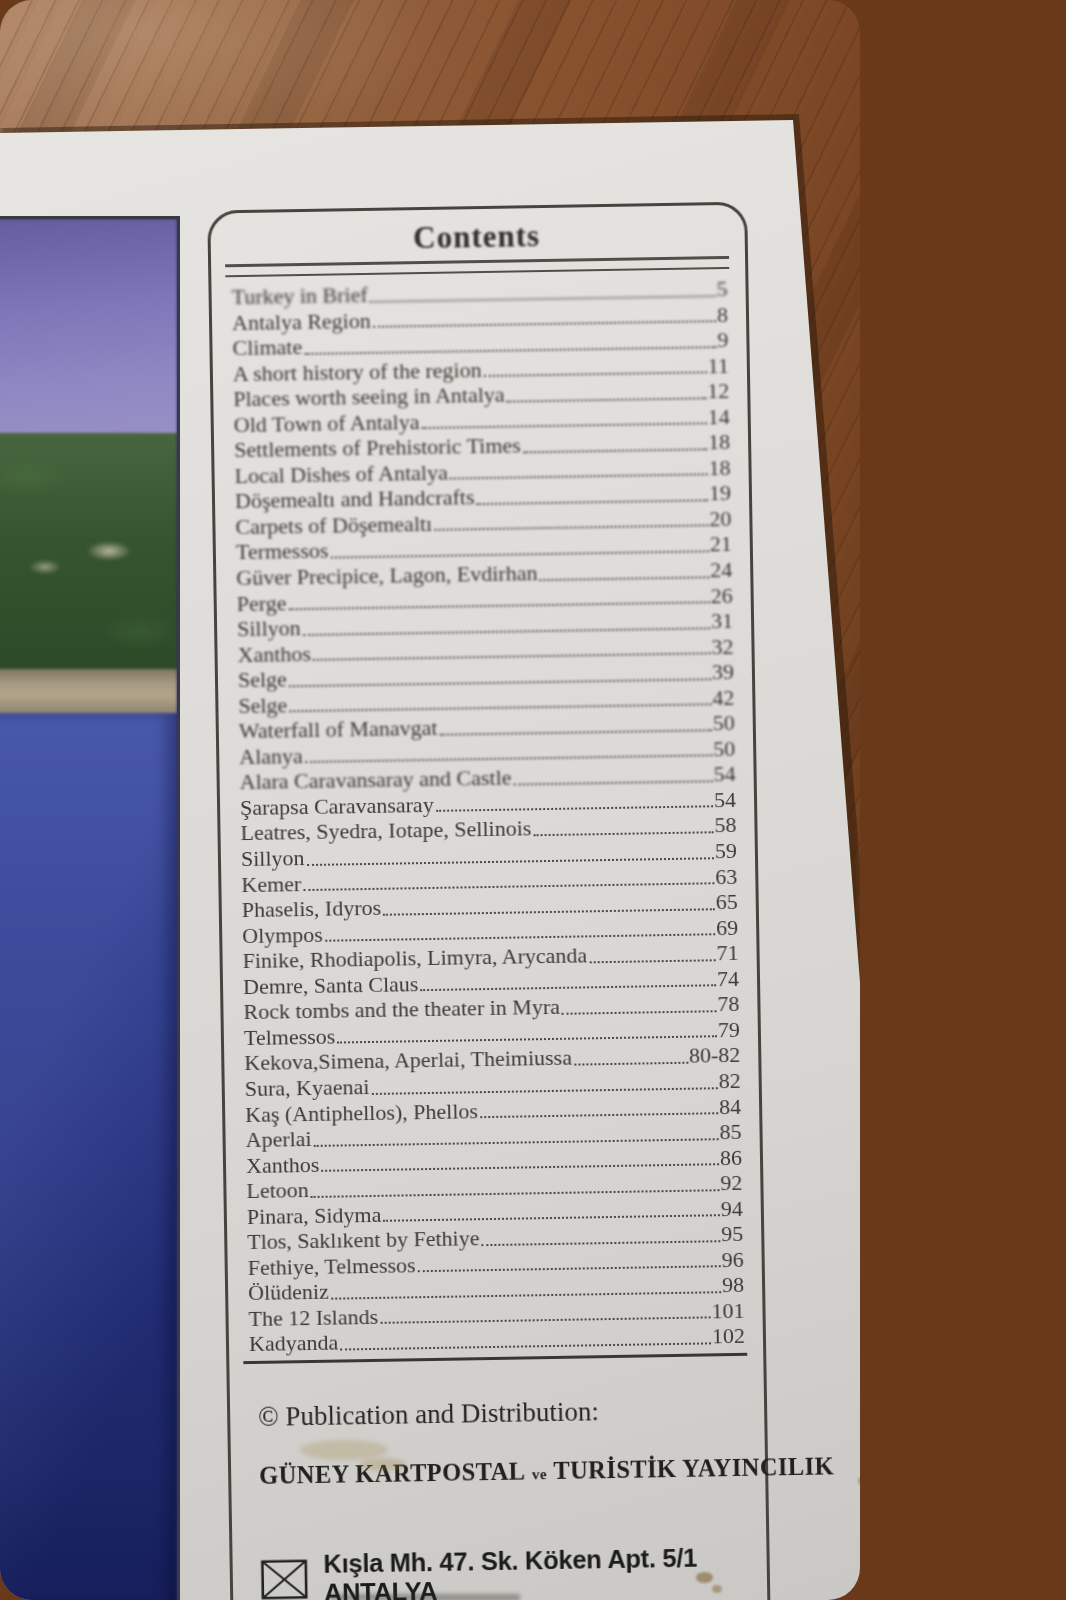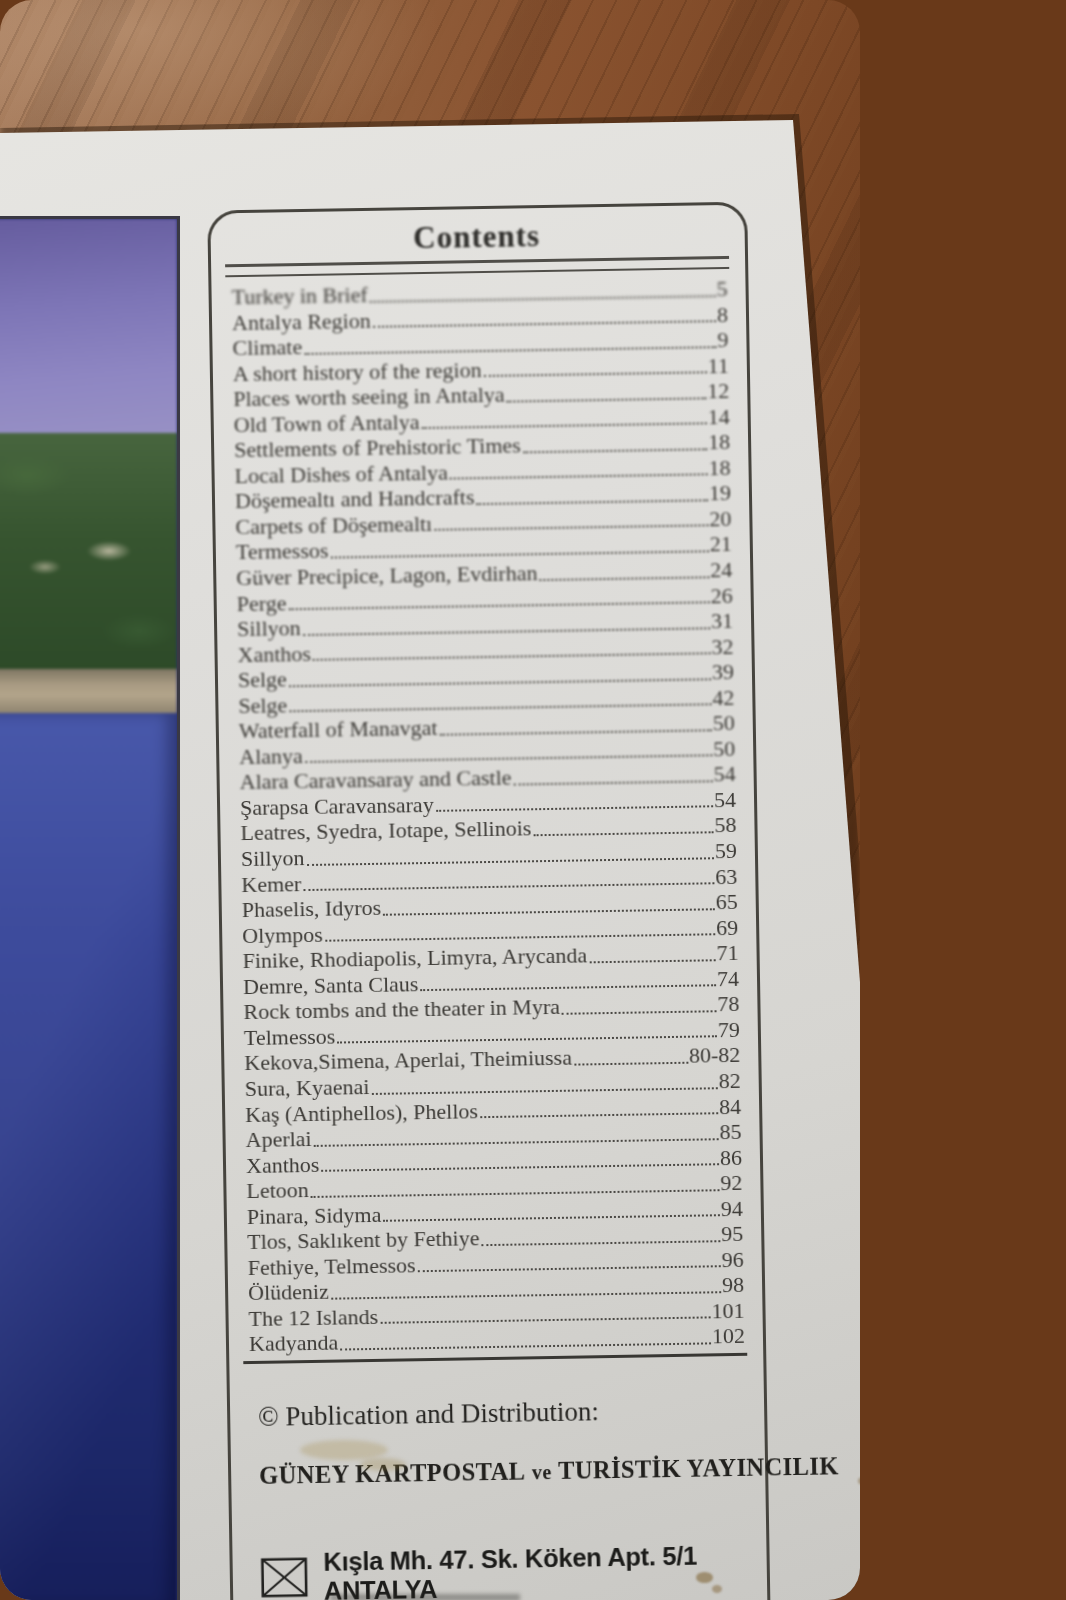--- a/index.html
+++ b/index.html
@@ -61,21 +61,21 @@
   .toc-title{flex:0 0 auto;}
   .leader{flex:1 1 auto;min-width:8px;border-bottom:2.6px dotted rgba(66,64,60,0.95);
     align-self:flex-end;margin:0 1px 5px 2px;}
   .toc-page{flex:0 0 auto;}
 
   .end-rule{margin-top:4px;border-top:3.5px solid #383733;}
 
   .pub-line{margin:36px 0 0 14px;font-size:27px;line-height:34px;color:#262522;filter:blur(0.25px);}
   .publisher{margin:28px 0 0 14px;font-weight:bold;font-size:24.5px;line-height:28px;
     color:#21201d;letter-spacing:0.4px;white-space:nowrap;width:580px;}
-  .publisher .conj{font-size:20px;}
+  .publisher .conj{font-size:15px;}
 
   .address-row{margin:58px 0 0 14px;display:flex;align-items:center;gap:16px;
     font-family:"Liberation Sans",sans-serif;}
   .address-text{font-weight:bold;font-size:25.5px;color:#1c1c1a;letter-spacing:-0.3px;}
   .envelope{display:block;}
   .number-smudge{position:absolute;left:330px;top:1594px;width:190px;height:7px;
     background:rgba(35,33,30,0.35);filter:blur(2px);}
 
   .stain{position:absolute;border-radius:50%;filter:blur(2px);}
   .stain-a{left:300px;top:1440px;width:88px;height:20px;background:rgba(168,146,88,0.32);}

